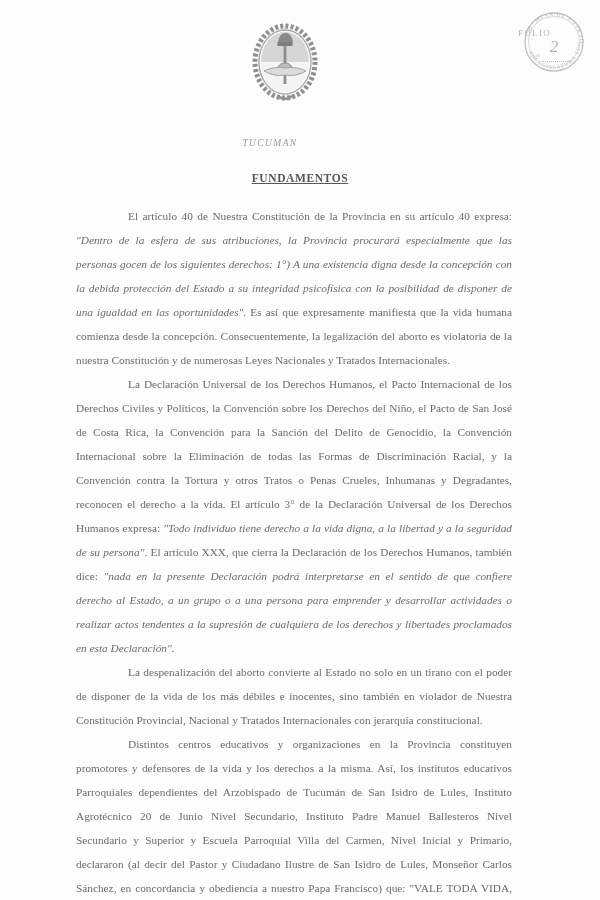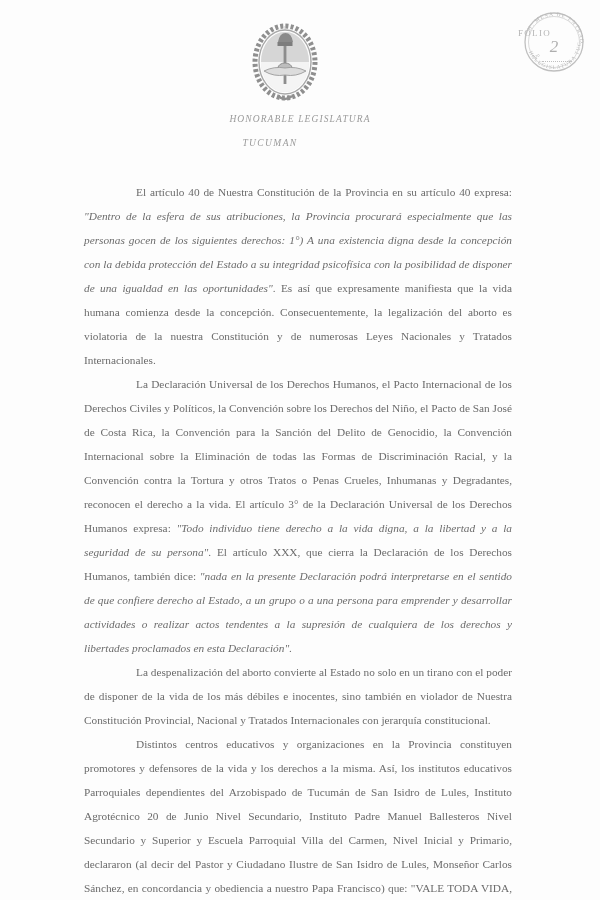--- a/index.html
+++ b/index.html
@@ -161,21 +161,21 @@
     margin-top: 12px;
     font-family: "Liberation Serif", "DejaVu Serif", serif;
   }
 
   
   .body-text {
     margin: 0;
     padding: 20px 88px 0 68px;
   }
   .para {
-    margin: 0 0 0 16px;
+    margin: 0 0 0 8px;
     text-align: justify;
     text-justify: inter-word;
     font-size: 11.3px;
     line-height: 24px;
     color: #6b6b6b;
     text-indent: 52px;
     font-family: "Liberation Serif", "DejaVu Serif", serif;
   }
   .para .q {
     font-style: italic;
@@ -207,21 +207,20 @@
         <path d="M12 49 q10 -5 21 -3 q11 -2 21 3 q-10 6 -21 4 q-11 2 -21 -4 z" fill="#dcdcdc" stroke="#9b9b9b" stroke-width="0.9"></path>
 
         <g stroke="#b5b5b5" stroke-width="0.8">
           <line x1="33" y1="8" x2="33" y2="4"></line>
         </g>
 
         <path d="M26 74 q7 6 14 0" fill="none" stroke="#8f8f8f" stroke-width="2.4"></path>
       </svg>
     </div>
 
-    <div class="legis-line1">HONORABLE LEGISLATURA</div>
     <div class="legis-line2">TUCUMAN</div>
 
 
     <div class="stamp">
       <svg width="72" height="72" viewBox="0 0 72 72" xmlns="http://www.w3.org/2000/svg">
         <defs>
           <path id="ringTop" d="M 36,36 m -26,0 a 26,26 0 1 1 52,0" fill="none"></path>
           <path id="ringBot" d="M 36,36 m -27,0 a 27,27 0 1 0 54,0" fill="none"></path>
         </defs>
         <circle cx="36" cy="36" r="29" fill="none" stroke="#9a9a9a" stroke-width="1.3"></circle>
@@ -233,20 +232,21 @@
           <textPath href="#ringBot" startOffset="12%">H. LEGISLATURA TUCUMAN</textPath>
         </text>
       </svg>
       <div class="stamp-folio">FOLIO</div>
       <div class="stamp-num">2</div>
       <div class="stamp-no">N°</div>
       <div class="stamp-underline"></div>
     </div>
   </div>
 
+  <div class="doc-title">FUNDAMENTOS</div>
 
   <div class="body-text">
     <p class="para"><span>El artículo 40  de Nuestra Constitución de la Provincia en su artículo 40 expresa: </span><span class="q">"Dentro de la esfera de sus atribuciones, la Provincia procurará especialmente que las personas gocen de los siguientes derechos: 1°) A una existencia digna desde la concepción con la debida protección del Estado a su integridad psicofísica con la posibilidad de disponer de una igualdad en las oportunidades"</span><span>. Es así que expresamente manifiesta que la vida humana comienza desde la concepción. Consecuentemente, la legalización del aborto es violatoria de la nuestra Constitución y de numerosas Leyes Nacionales y Tratados Internacionales.</span></p>
     <p class="para"><span>La Declaración Universal de los Derechos Humanos, el Pacto Internacional de los Derechos Civiles y Políticos, la Convención sobre los Derechos del Niño, el Pacto de San José de Costa Rica, la Convención para la Sanción del Delito de Genocidio, la Convención Internacional sobre la Eliminación de todas las Formas de Discriminación Racial, y la Convención contra la Tortura y otros Tratos o Penas Crueles, Inhumanas y Degradantes, reconocen el derecho a la vida. El artículo 3° de la Declaración Universal de los Derechos Humanos expresa: </span><span class="q">"Todo individuo tiene derecho a la vida digna, a la libertad y a la seguridad de su persona"</span><span>. El artículo XXX, que cierra la Declaración de los Derechos Humanos, también dice:</span><span class="q"> "nada en la presente Declaración podrá interpretarse en el sentido de que confiere derecho al Estado, a un grupo o a una persona para emprender y desarrollar actividades o realizar actos tendentes a la supresión de cualquiera de los derechos y libertades proclamados en esta Declaración".</span></p>
     <p class="para"><span> La despenalización del aborto convierte al Estado no solo en un tirano con el poder de disponer de la vida de los más débiles e inocentes, sino también en violador de Nuestra Constitución Provincial, Nacional y  Tratados Internacionales con jerarquía constitucional.</span></p>
     <p class="para"><span>Distintos centros educativos y organizaciones en la Provincia constituyen promotores y defensores de la vida y los derechos a la misma. Así, los institutos educativos Parroquiales dependientes del Arzobispado de Tucumán de San Isidro de Lules, Instituto Agrotécnico 20 de Junio Nivel Secundario, Instituto Padre Manuel Ballesteros Nivel Secundario y Superior y Escuela Parroquial Villa del Carmen, Nivel Inicial y Primario, declararon (al decir del Pastor y Ciudadano Ilustre de San Isidro de Lules, Monseñor Carlos Sánchez, en concordancia y obediencia a nuestro Papa Francisco) que: "VALE TODA VIDA, SALVEMOS LAS DOS VIDAS" y que "SE ES PERSONA DESDE EL MOMENTO MISMO DE LA CONCEPCION HASTA SU MUERTE NATURAL"</span></p>
   </div>
 
 </div>
 

